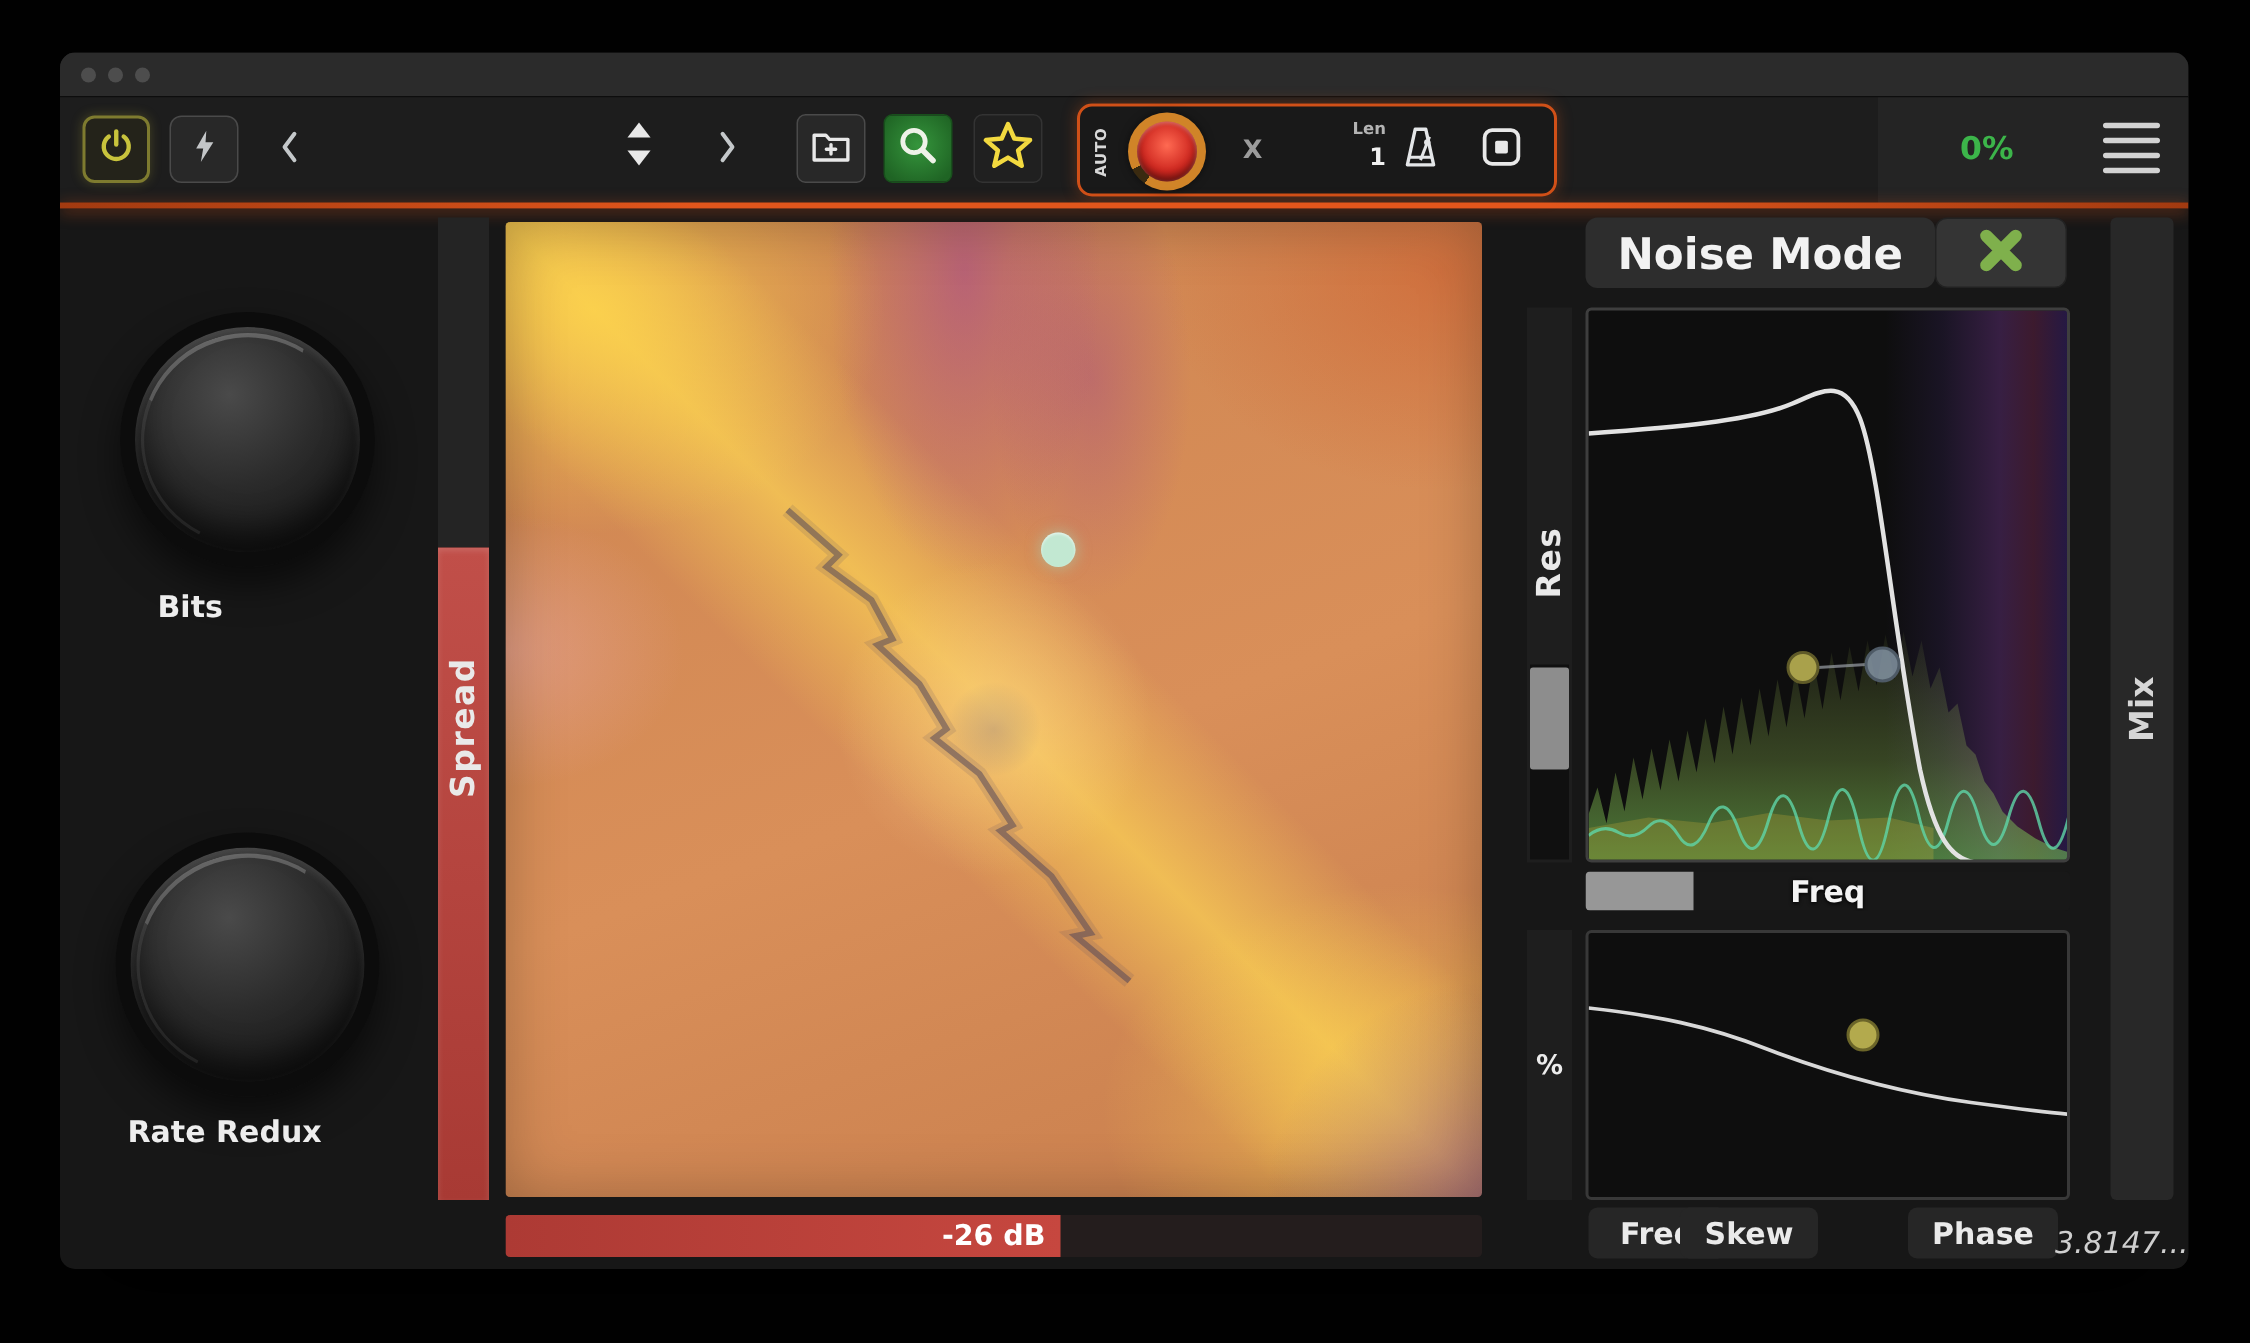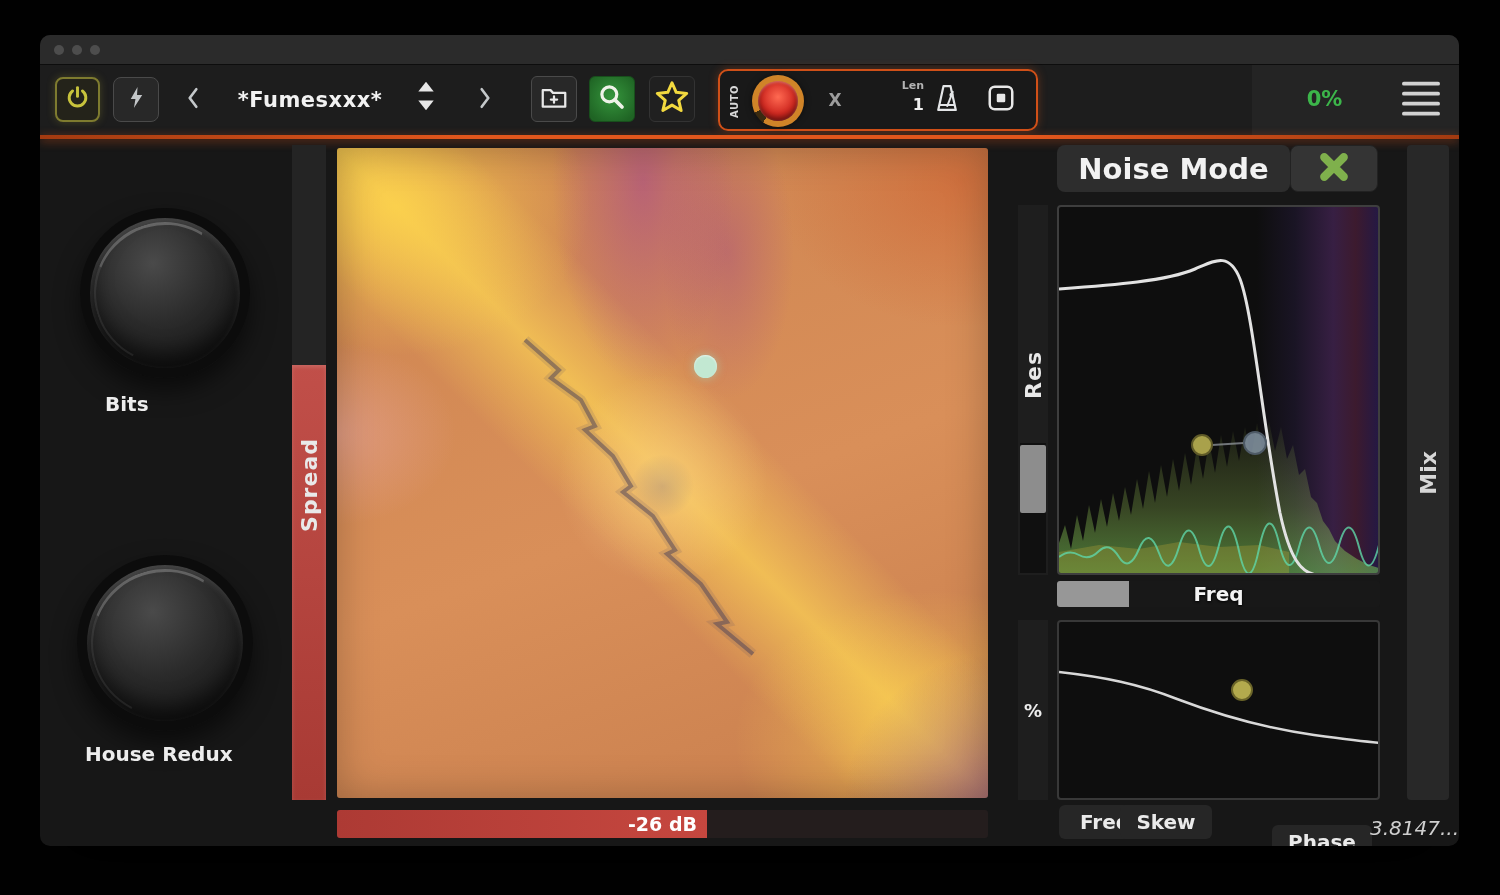--- a/index.html
+++ b/index.html
@@ -138,21 +138,20 @@
       </div>
 
       <div class="icon-slot" style="left:144px;top:22px;width:18px;height:26px;">
         <span>
           <svg viewBox="0 0 12 20" width="14" height="22">
               <path d="M9 2 L3 10 L9 18" stroke="#c4c8ca" stroke-width="2.4" fill="none" stroke-linecap="round" stroke-linejoin="round"></path>
             </svg>
         </span>
       </div>
 
-      <div class="preset-name" style="left:172px;top:18px;width:196px;height:34px;">*Fumesxxx*</div>
 
       <div class="icon-slot" style="left:374px;top:14px;width:24px;height:38px;">
         <span>
           <svg viewBox="0 0 20 30" width="22" height="34">
               <path d="M10 2 L17 11 H3 Z" fill="#e8e8e8"></path>
               <path d="M10 28 L3 19 H17 Z" fill="#e8e8e8"></path>
             </svg>
         </span>
       </div>
 
@@ -238,21 +237,21 @@
         </span>
       </div>
     </div>
 
     <div class="orange-line"></div>
 
     <div class="knob" style="left:40px;top:173px;width:170px;height:170px;"></div>
     <div class="lbl" style="left:65px;top:357px;width:120px;">Bits</div>
 
     <div class="knob" style="left:37px;top:520px;width:176px;height:176px;"></div>
-    <div class="lbl" style="left:45px;top:707px;width:160px;">House Redux</div>
+    <div class="lbl" style="left:45px;top:707px;width:160px;">Rate Redux</div>
 
     <div class="spread-track">
       <div class="spread-fill">
         <div class="spread-label">
           <span class="vtext sm-vtext">Spread</span>
         </div>
       </div>
     </div>
 
     <div class="pad">
@@ -316,21 +315,21 @@
         <circle cx="183" cy="68" r="10" fill="#b3aa4d" stroke="#6b6529" stroke-width="2"></circle>
       </svg>
     </div>
 
     <div class="pct-strip">
       <span>%</span>
     </div>
 
     <div class="bbtn" style="left:1019px;width:92px;">Freq</div>
     <div class="bbtn" style="left:1080px;width:92px;">Skew</div>
-    <div class="bbtn" style="left:1232px;width:100px;margin-top:20px;">Phase</div>
+    <div class="bbtn" style="left:1232px;width:100px;">Phase</div>
     <div class="readout">3.8147...</div>
 
     <div class="mix-strip">
       <span class="vtext">Mix</span>
     </div>
 
   </div>
 </div>
 
 </body></html>

